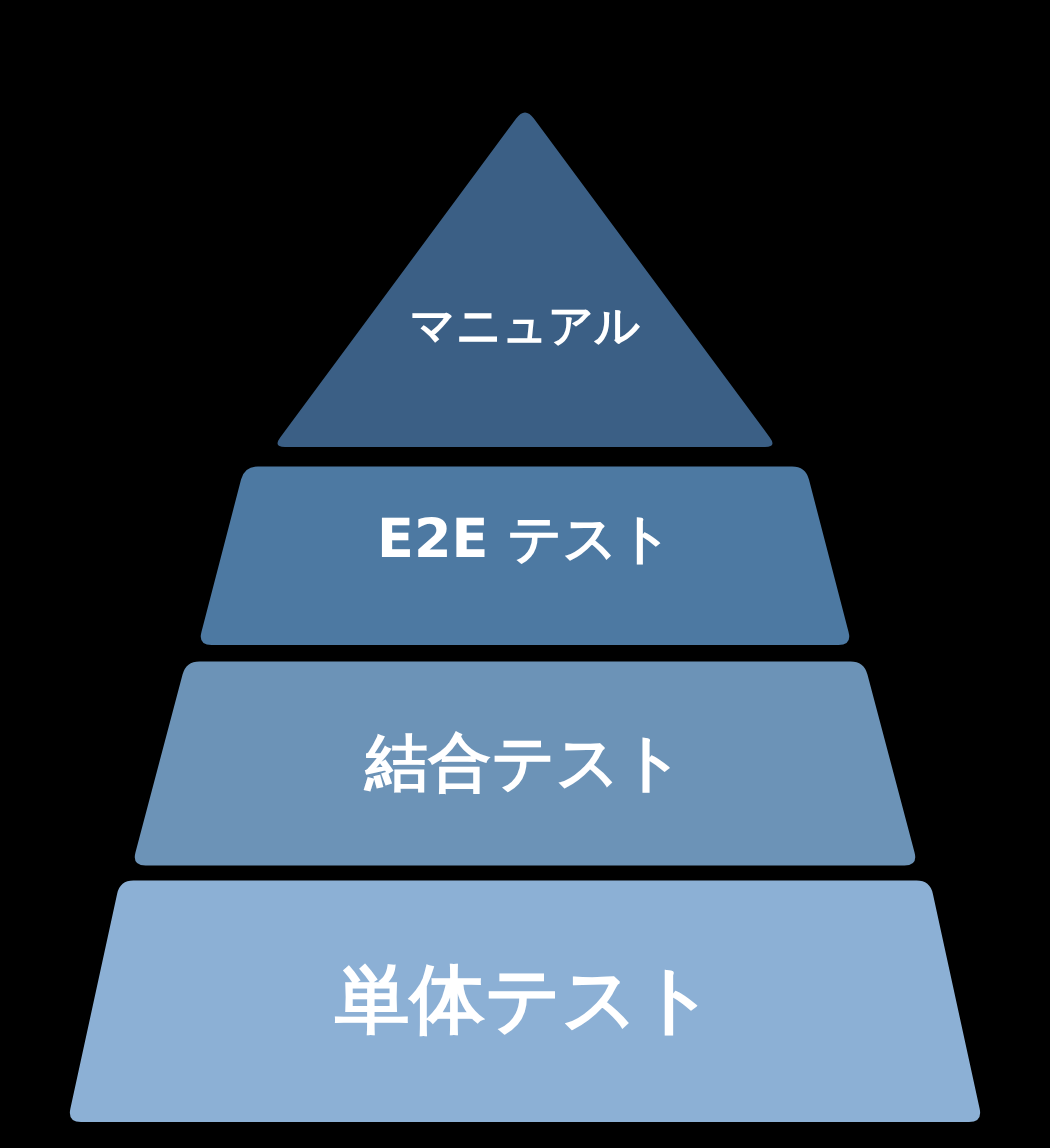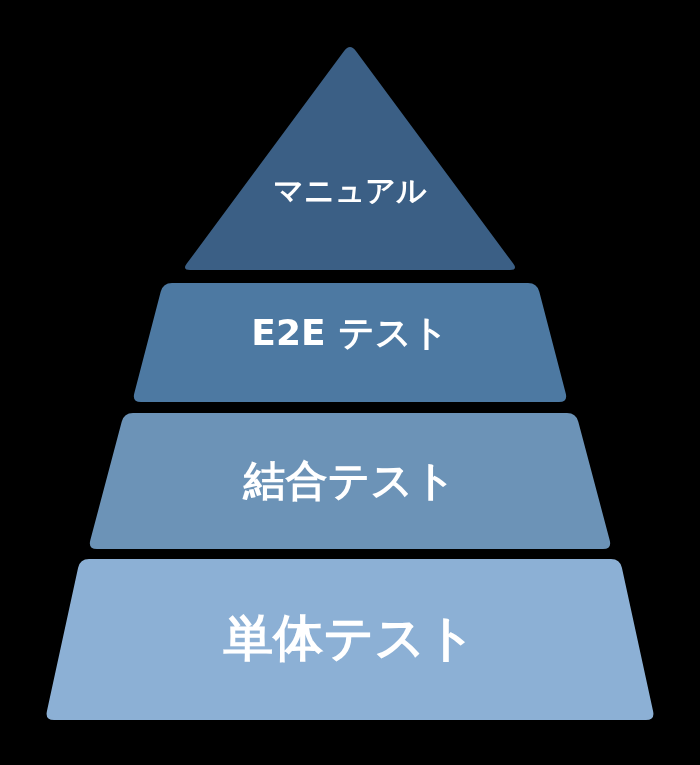--- a/index.html
+++ b/index.html
@@ -8,20 +8,21 @@
       width: 700px;
       height: 765px;
       background: #000000;
       overflow: hidden;
       font-family: "DejaVu Sans", sans-serif;
     }
     .canvas {
       position: relative;
       width: 700px;
       height: 560px;
+      margin-top: 28px;
     }
     svg {
       display: block;
       width: 700px;
       height: 765px;
     }
     .layer-label {
       font-family: "DejaVu Sans", sans-serif;
       font-weight: bold;
       text-anchor: middle;

